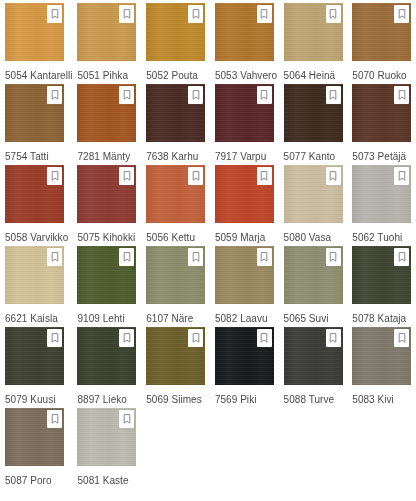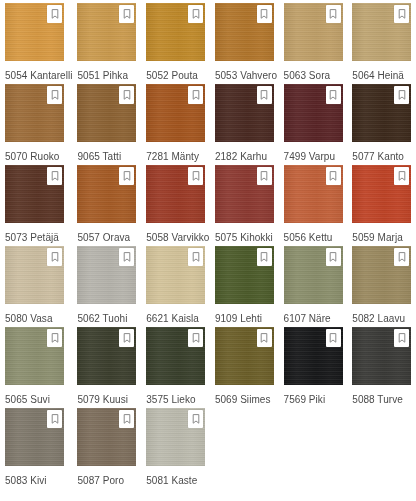--- a/index.html
+++ b/index.html
@@ -135,30 +135,20 @@
       <div class="swatch-chip" style="background-color: rgb(178, 118, 44);">
         <div class="bookmark-btn">
           <svg width="8" height="10" viewBox="0 0 8 10" aria-hidden="true">
             <path d="M1.2 0.6 H6.8 V9.2 L4 7.0 L1.2 9.2 Z" fill="none" stroke="#8a8a8a" stroke-width="1"></path>
           </svg>
         </div>
       </div>
       <div class="swatch-label">5053 Vahvero</div>
     </div>
     <div class="swatch-cell">
-      <div class="swatch-chip" style="background-color: rgb(192, 160, 105);">
-        <div class="bookmark-btn">
-          <svg width="8" height="10" viewBox="0 0 8 10" aria-hidden="true">
-            <path d="M1.2 0.6 H6.8 V9.2 L4 7.0 L1.2 9.2 Z" fill="none" stroke="#8a8a8a" stroke-width="1"></path>
-          </svg>
-        </div>
-      </div>
-      <div class="swatch-label">5063 Sora</div>
-    </div>
-    <div class="swatch-cell">
       <div class="swatch-chip" style="background-color: rgb(191, 165, 114);">
         <div class="bookmark-btn">
           <svg width="8" height="10" viewBox="0 0 8 10" aria-hidden="true">
             <path d="M1.2 0.6 H6.8 V9.2 L4 7.0 L1.2 9.2 Z" fill="none" stroke="#8a8a8a" stroke-width="1"></path>
           </svg>
         </div>
       </div>
       <div class="swatch-label">5064 Heinä</div>
     </div>
     <div class="swatch-cell">
@@ -172,51 +162,51 @@
       <div class="swatch-label">5070 Ruoko</div>
     </div>
     <div class="swatch-cell">
       <div class="swatch-chip" style="background-color: rgb(141, 99, 52);">
         <div class="bookmark-btn">
           <svg width="8" height="10" viewBox="0 0 8 10" aria-hidden="true">
             <path d="M1.2 0.6 H6.8 V9.2 L4 7.0 L1.2 9.2 Z" fill="none" stroke="#8a8a8a" stroke-width="1"></path>
           </svg>
         </div>
       </div>
-      <div class="swatch-label">9065 Tatti</div>
+      <div class="swatch-label">5754 Tatti</div>
     </div>
     <div class="swatch-cell">
       <div class="swatch-chip" style="background-color: rgb(164, 86, 31);">
         <div class="bookmark-btn">
           <svg width="8" height="10" viewBox="0 0 8 10" aria-hidden="true">
             <path d="M1.2 0.6 H6.8 V9.2 L4 7.0 L1.2 9.2 Z" fill="none" stroke="#8a8a8a" stroke-width="1"></path>
           </svg>
         </div>
       </div>
       <div class="swatch-label">7281 Mänty</div>
     </div>
     <div class="swatch-cell">
       <div class="swatch-chip" style="background-color: rgb(74, 42, 34);">
         <div class="bookmark-btn">
           <svg width="8" height="10" viewBox="0 0 8 10" aria-hidden="true">
             <path d="M1.2 0.6 H6.8 V9.2 L4 7.0 L1.2 9.2 Z" fill="none" stroke="#8a8a8a" stroke-width="1"></path>
           </svg>
         </div>
       </div>
-      <div class="swatch-label">2182 Karhu</div>
+      <div class="swatch-label">7638 Karhu</div>
     </div>
     <div class="swatch-cell">
       <div class="swatch-chip" style="background-color: rgb(90, 37, 39);">
         <div class="bookmark-btn">
           <svg width="8" height="10" viewBox="0 0 8 10" aria-hidden="true">
             <path d="M1.2 0.6 H6.8 V9.2 L4 7.0 L1.2 9.2 Z" fill="none" stroke="#8a8a8a" stroke-width="1"></path>
           </svg>
         </div>
       </div>
-      <div class="swatch-label">7499 Varpu</div>
+      <div class="swatch-label">7917 Varpu</div>
     </div>
     <div class="swatch-cell">
       <div class="swatch-chip" style="background-color: rgb(61, 42, 28);">
         <div class="bookmark-btn">
           <svg width="8" height="10" viewBox="0 0 8 10" aria-hidden="true">
             <path d="M1.2 0.6 H6.8 V9.2 L4 7.0 L1.2 9.2 Z" fill="none" stroke="#8a8a8a" stroke-width="1"></path>
           </svg>
         </div>
       </div>
       <div class="swatch-label">5077 Kanto</div>
@@ -225,30 +215,20 @@
       <div class="swatch-chip" style="background-color: rgb(91, 53, 38);">
         <div class="bookmark-btn">
           <svg width="8" height="10" viewBox="0 0 8 10" aria-hidden="true">
             <path d="M1.2 0.6 H6.8 V9.2 L4 7.0 L1.2 9.2 Z" fill="none" stroke="#8a8a8a" stroke-width="1"></path>
           </svg>
         </div>
       </div>
       <div class="swatch-label">5073 Petäjä</div>
     </div>
     <div class="swatch-cell">
-      <div class="swatch-chip" style="background-color: rgb(166, 92, 38);">
-        <div class="bookmark-btn">
-          <svg width="8" height="10" viewBox="0 0 8 10" aria-hidden="true">
-            <path d="M1.2 0.6 H6.8 V9.2 L4 7.0 L1.2 9.2 Z" fill="none" stroke="#8a8a8a" stroke-width="1"></path>
-          </svg>
-        </div>
-      </div>
-      <div class="swatch-label">5057 Orava</div>
-    </div>
-    <div class="swatch-cell">
       <div class="swatch-chip" style="background-color: rgb(156, 59, 39);">
         <div class="bookmark-btn">
           <svg width="8" height="10" viewBox="0 0 8 10" aria-hidden="true">
             <path d="M1.2 0.6 H6.8 V9.2 L4 7.0 L1.2 9.2 Z" fill="none" stroke="#8a8a8a" stroke-width="1"></path>
           </svg>
         </div>
       </div>
       <div class="swatch-label">5058 Varvikko</div>
     </div>
     <div class="swatch-cell">
@@ -345,38 +325,48 @@
       <div class="swatch-chip" style="background-color: rgb(141, 144, 112);">
         <div class="bookmark-btn">
           <svg width="8" height="10" viewBox="0 0 8 10" aria-hidden="true">
             <path d="M1.2 0.6 H6.8 V9.2 L4 7.0 L1.2 9.2 Z" fill="none" stroke="#8a8a8a" stroke-width="1"></path>
           </svg>
         </div>
       </div>
       <div class="swatch-label">5065 Suvi</div>
     </div>
     <div class="swatch-cell">
+      <div class="swatch-chip" style="background-color: rgb(63, 67, 48);">
+        <div class="bookmark-btn">
+          <svg width="8" height="10" viewBox="0 0 8 10" aria-hidden="true">
+            <path d="M1.2 0.6 H6.8 V9.2 L4 7.0 L1.2 9.2 Z" fill="none" stroke="#8a8a8a" stroke-width="1"></path>
+          </svg>
+        </div>
+      </div>
+      <div class="swatch-label">5078 Kataja</div>
+    </div>
+    <div class="swatch-cell">
       <div class="swatch-chip" style="background-color: rgb(60, 63, 46);">
         <div class="bookmark-btn">
           <svg width="8" height="10" viewBox="0 0 8 10" aria-hidden="true">
             <path d="M1.2 0.6 H6.8 V9.2 L4 7.0 L1.2 9.2 Z" fill="none" stroke="#8a8a8a" stroke-width="1"></path>
           </svg>
         </div>
       </div>
       <div class="swatch-label">5079 Kuusi</div>
     </div>
     <div class="swatch-cell">
       <div class="swatch-chip" style="background-color: rgb(57, 64, 44);">
         <div class="bookmark-btn">
           <svg width="8" height="10" viewBox="0 0 8 10" aria-hidden="true">
             <path d="M1.2 0.6 H6.8 V9.2 L4 7.0 L1.2 9.2 Z" fill="none" stroke="#8a8a8a" stroke-width="1"></path>
           </svg>
         </div>
       </div>
-      <div class="swatch-label">3575 Lieko</div>
+      <div class="swatch-label">8897 Lieko</div>
     </div>
     <div class="swatch-cell">
       <div class="swatch-chip" style="background-color: rgb(108, 95, 41);">
         <div class="bookmark-btn">
           <svg width="8" height="10" viewBox="0 0 8 10" aria-hidden="true">
             <path d="M1.2 0.6 H6.8 V9.2 L4 7.0 L1.2 9.2 Z" fill="none" stroke="#8a8a8a" stroke-width="1"></path>
           </svg>
         </div>
       </div>
       <div class="swatch-label">5069 Siimes</div>

